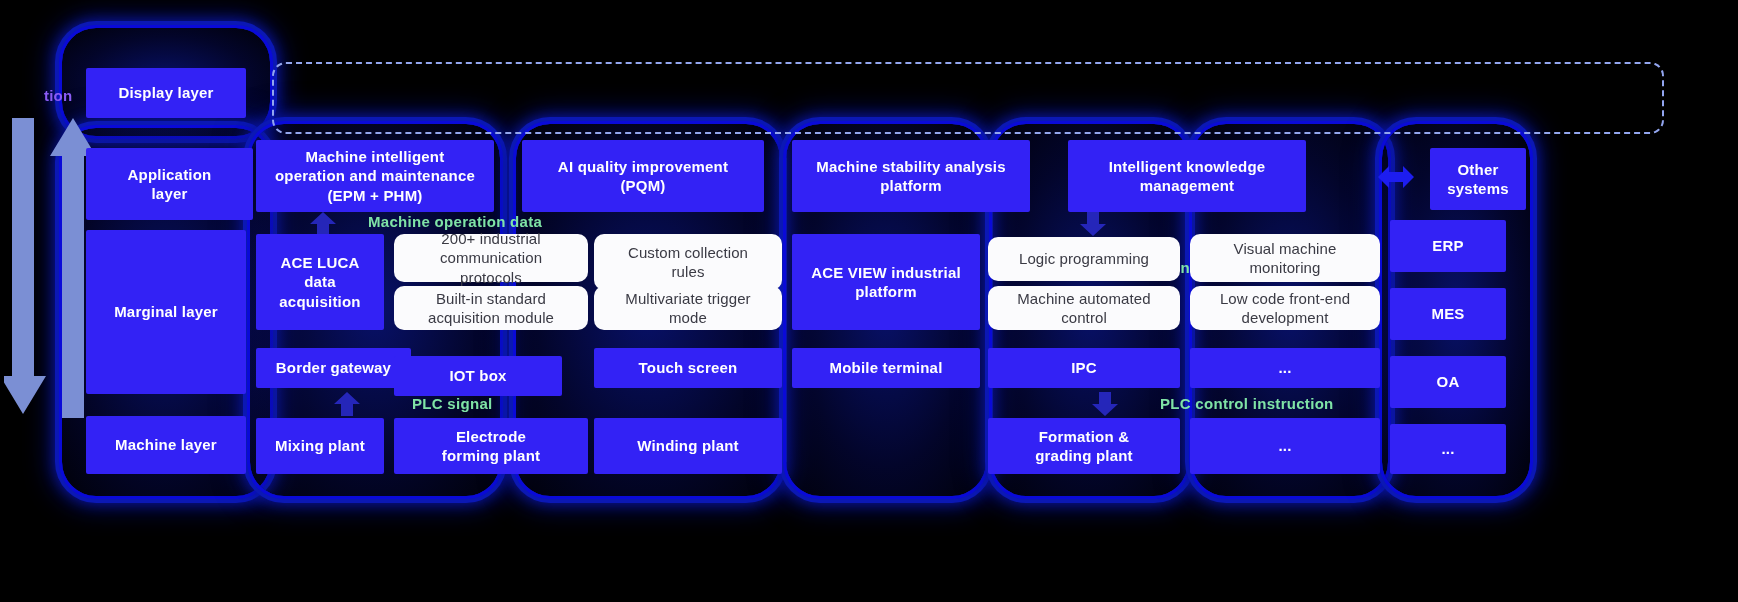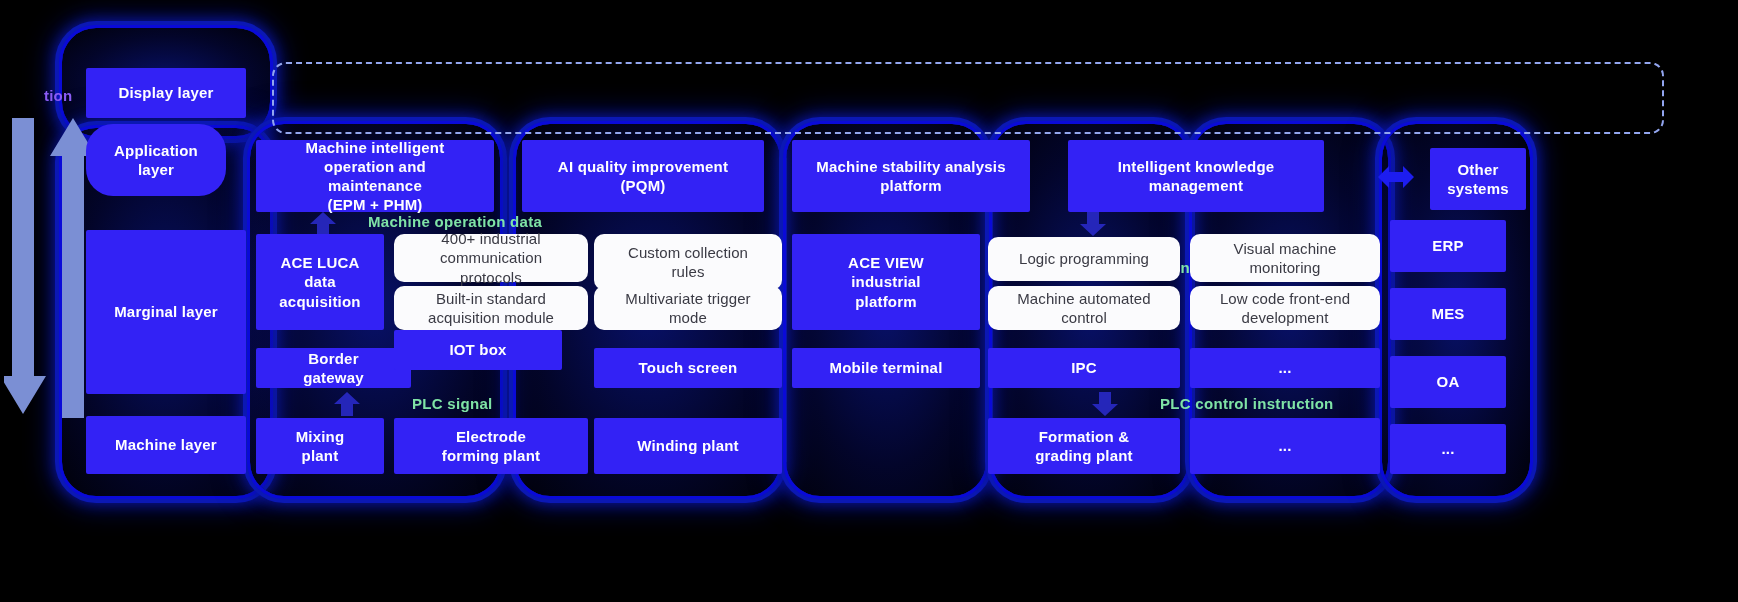--- a/index.html
+++ b/index.html
@@ -39,21 +39,21 @@
     background: #3322f5;
     color: #ffffff;
     display: flex;
     align-items: center;
     justify-content: center;
     text-align: center;
     font-weight: bold;
     font-size: 15px;
     line-height: 1.28;
     letter-spacing: .2px;
-    padding: 2px 24px;
+    padding: 2px 15px;
     box-sizing: border-box;
     white-space: pre-line;
   }
   .box.sq { border-radius: 2px; }
   .box.white {
     background: #fbfbfd;
     color: #3a3a44;
     font-weight: normal;
     border-radius: 10px;
     font-size: 15px;
@@ -117,75 +117,75 @@
     <polygon points="8,0 30,0 30,258 42,258 19,296 -4,258 8,258" fill="#7b8fd4"></polygon>
   </svg>
   <svg class="flow-arrow" style="left:38px; top:118px;" width="56" height="300" viewBox="0 0 56 300">
     <polygon points="24,38 12,38 35,0 58,38 46,38 46,300 24,300" fill="#7b8fd4"></polygon>
   </svg>
 
   <div class="cut-label" style="left:44px; top:87px;">tion</div>
 
   <div class="box sq" style="left:86px; top:68px; width:160px; height:50px;">Display layer</div>
 
-  <div class="box sq" style="left:86px; top:124px; width:140px; height:72px;border-radius:27px;">Application
+  <div class="box sq" style="left:86px; top:148px; width:167px; height:72px;">Application
 layer</div>
 
   <div class="box sq" style="left:86px; top:230px; width:160px; height:164px;">Marginal layer</div>
 
   <div class="box sq" style="left:86px; top:416px; width:160px; height:58px;">Machine layer</div>
 
   <div class="box sq" style="left:256px; top:140px; width:238px; height:72px;">Machine intelligent
 operation and maintenance
 (EPM + PHM)</div>
 
   <div class="box sq" style="left:522px; top:140px; width:242px; height:72px;">AI quality improvement
 (PQM)</div>
 
   <div class="box sq" style="left:792px; top:140px; width:238px; height:72px;">Machine stability analysis
 platform</div>
 
-  <div class="box sq" style="left:1068px; top:140px; width:256px; height:72px;">Intelligent knowledge
+  <div class="box sq" style="left:1068px; top:140px; width:238px; height:72px;">Intelligent knowledge
 management</div>
 
   <svg class="mini-arrow" style="left:310px; top:212px;" width="26" height="24" viewBox="0 0 26 24">
     <polygon points="13,0 26,12 19,12 19,24 7,24 7,12 0,12" fill="#2c2ccf" opacity="0.85"></polygon>
   </svg>
   <div class="band-label" style="left:368px; top:213px;">Machine operation data</div>
 
   <svg class="mini-arrow" style="left:1080px; top:212px;" width="26" height="24" viewBox="0 0 26 24">
     <polygon points="7,0 19,0 19,12 26,12 13,24 0,12 7,12" fill="#2c2ccf" opacity="0.85"></polygon>
   </svg>
   <div class="band-label" style="left:1160px; top:215px;margin-top:44px;">Control instruction data</div>
 
   <div class="box sq" style="left:256px; top:234px; width:128px; height:96px;">ACE LUCA data
 acquisition</div>
 
   <div class="box sq" style="left:792px; top:234px; width:188px; height:96px;">ACE VIEW industrial
 platform</div>
 
-  <div class="box white" style="left:394px; top:234px; width:194px; height:48px;">400+ industrial
+  <div class="box white" style="left:394px; top:234px; width:194px; height:48px;">200+ industrial
 communication protocols</div>
   <div class="box white" style="left:594px; top:234px; width:188px; height:56px;">Custom collection
 rules</div>
   <div class="box white" style="left:394px; top:286px; width:194px; height:44px;">Built-in standard
 acquisition module</div>
   <div class="box white" style="left:594px; top:286px; width:188px; height:44px;">Multivariate trigger
 mode</div>
 
   <div class="box white" style="left:988px; top:237px; width:192px; height:44px;">Logic programming</div>
   <div class="box white" style="left:1190px; top:234px; width:190px; height:48px;">Visual machine
 monitoring</div>
   <div class="box white" style="left:988px; top:286px; width:192px; height:44px;">Machine automated
 control</div>
   <div class="box white" style="left:1190px; top:286px; width:190px; height:44px;">Low code front-end
 development</div>
 
   <div class="box sq" style="left:256px; top:348px; width:155px; height:40px;">Border gateway</div>
-  <div class="box sq" style="left:394px; top:330px; width:168px; height:40px;">IOT box</div>
+  <div class="box sq" style="left:394px; top:356px; width:168px; height:40px;">IOT box</div>
   <div class="box sq" style="left:594px; top:348px; width:188px; height:40px;">Touch screen</div>
   <div class="box sq" style="left:792px; top:348px; width:188px; height:40px;">Mobile terminal</div>
   <div class="box sq" style="left:988px; top:348px; width:192px; height:40px;">IPC</div>
   <div class="box sq" style="left:1190px; top:348px; width:190px; height:40px;">...</div>
 
   <svg class="mini-arrow" style="left:334px; top:392px;" width="26" height="24" viewBox="0 0 26 24">
     <polygon points="13,0 26,12 19,12 19,24 7,24 7,12 0,12" fill="#2c2ccf" opacity="0.85"></polygon>
   </svg>
   <div class="band-label" style="left:412px; top:395px;">PLC signal</div>
 

